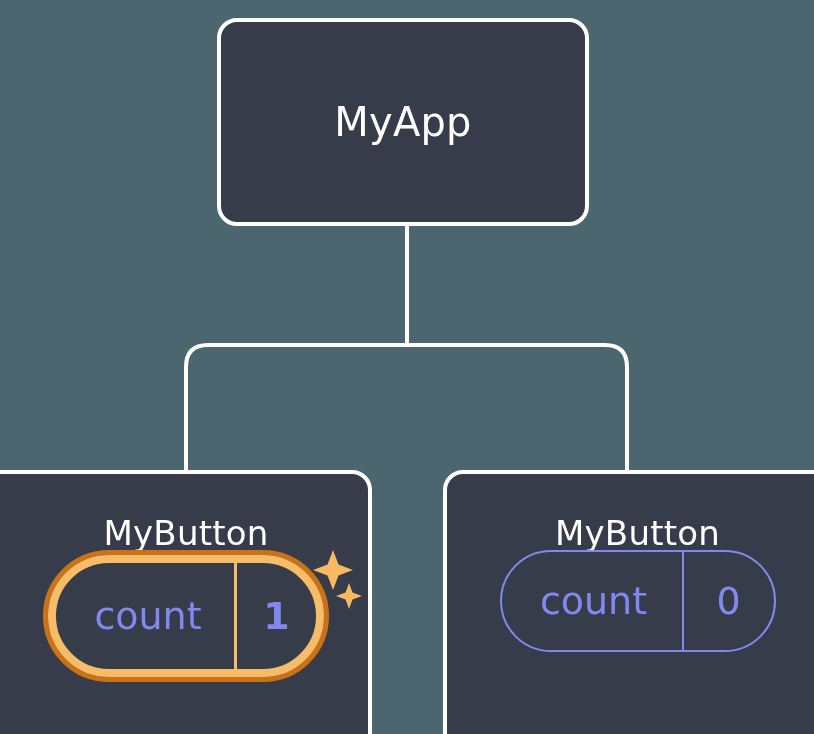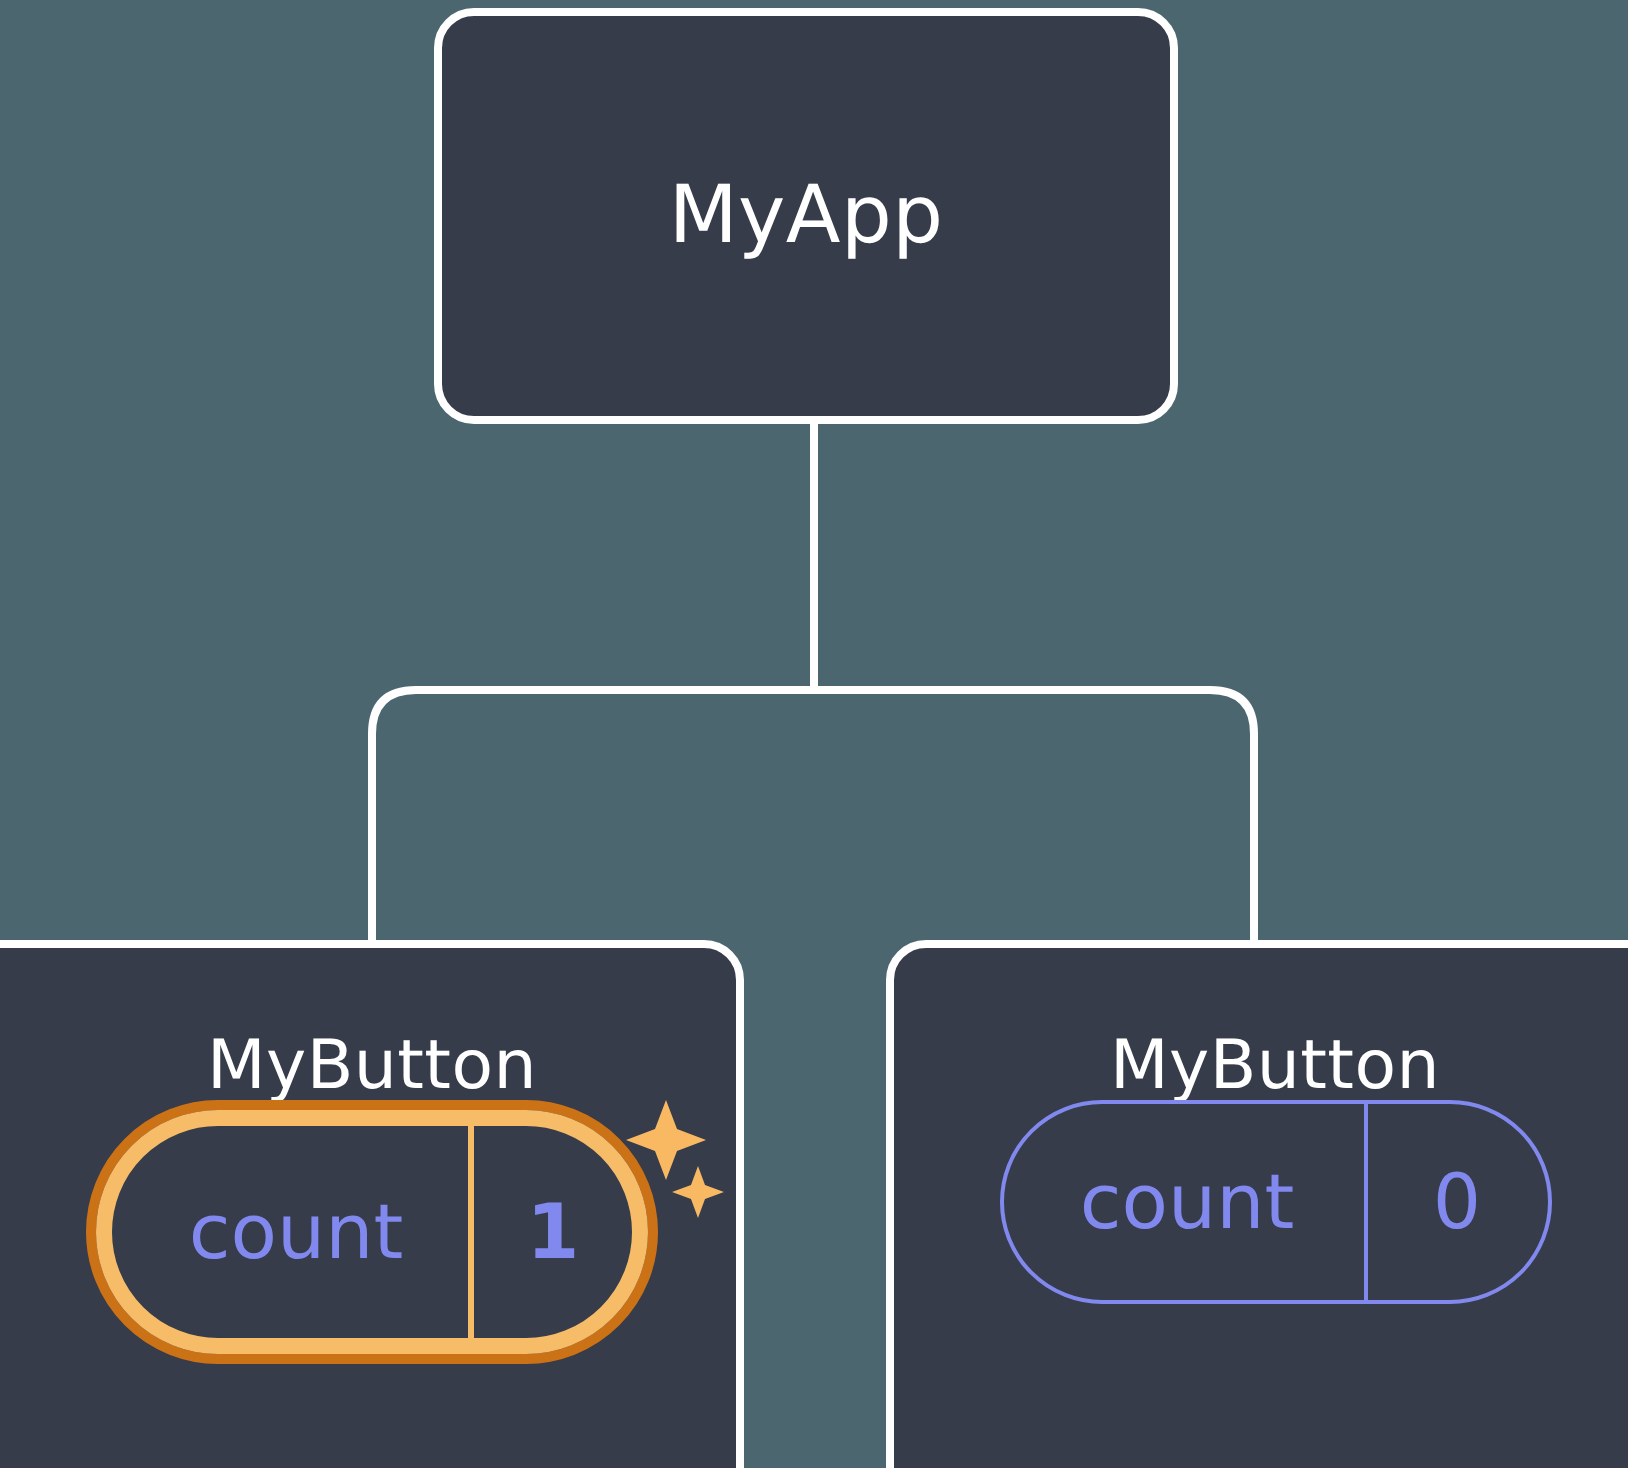--- a/index.html
+++ b/index.html
@@ -33,21 +33,21 @@
     background: #363c4a;
     border: 4px solid #ffffff;
     border-radius: 20px;
     display: flex;
     flex-direction: column;
     align-items: center;
   }
 
   .node-root {
     left: 217px;
-    top: 4px;
+    top: 18px;
     width: 372px;
     height: 208px;
     justify-content: center;
   }
 
   .node-child-left {
     left: -22px;
     top: 470px;
     width: 394px;
     height: 286px;

